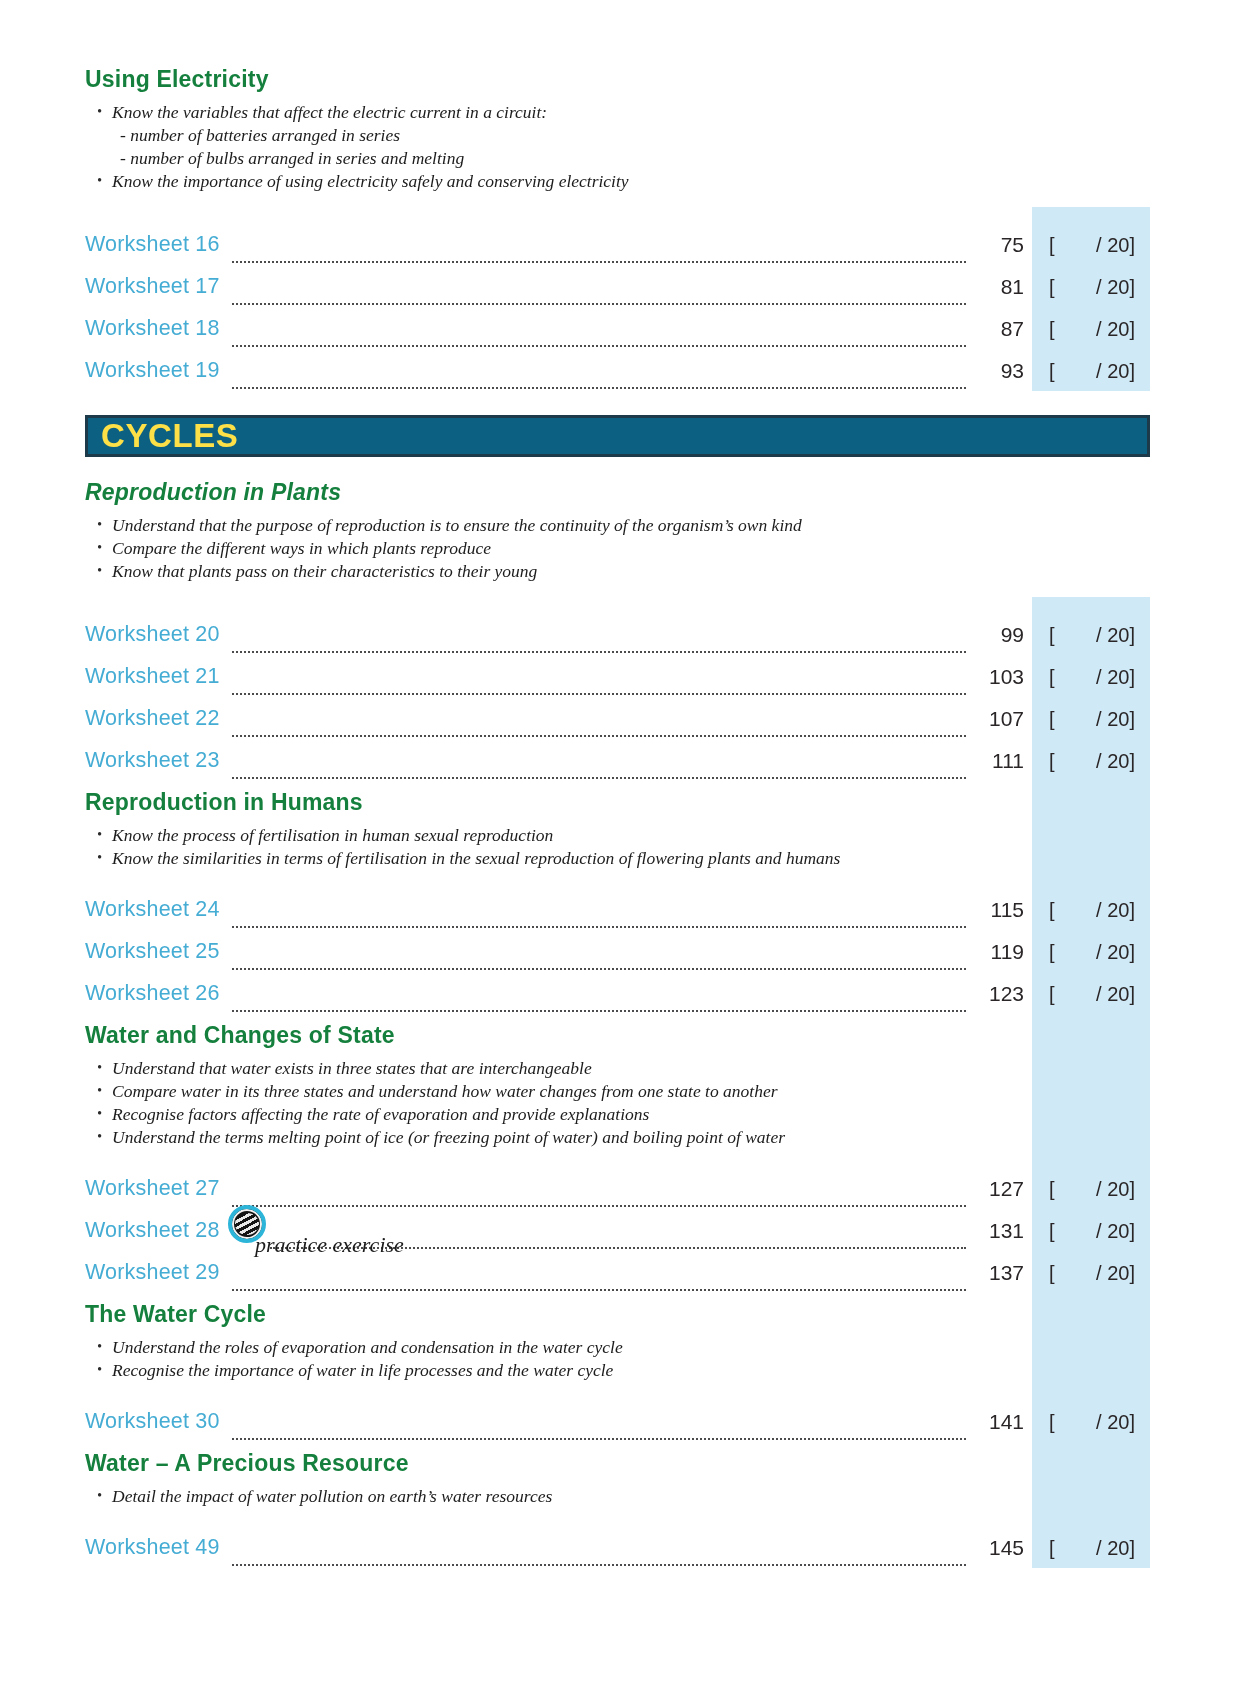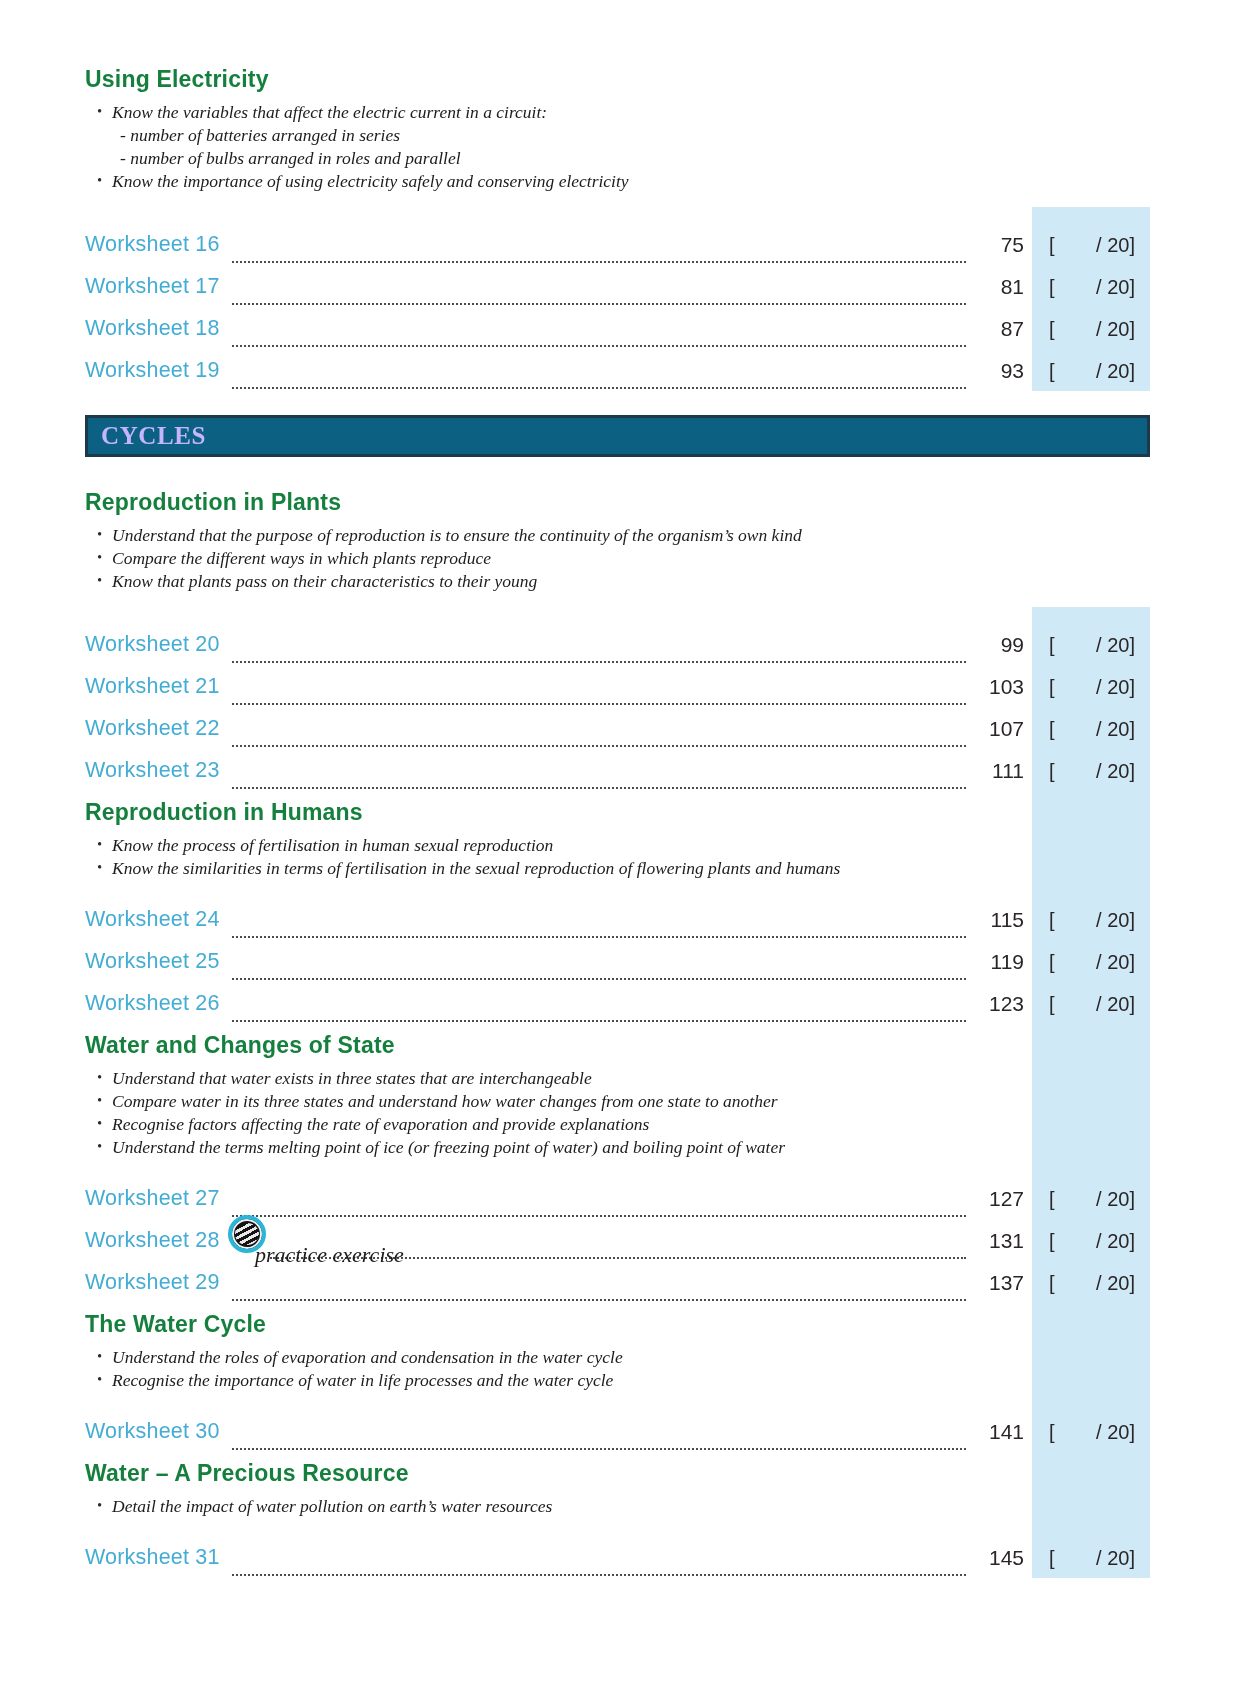--- a/index.html
+++ b/index.html
@@ -5,21 +5,21 @@
   html,body{margin:0;padding:0;background:#e8e8e8;}
   .page{
     width:1245px;height:1702px;background:#ffffff;box-sizing:border-box;
     padding:66px 95px 0 85px;position:relative;overflow:hidden;
     font-family:"Liberation Sans",sans-serif;color:#231f20;
   }
   .h2{
     font-size:23px;font-weight:bold;color:#15803d;line-height:26px;
     margin:0 0 9px 0;letter-spacing:0.2px;
   }
-  .h2.spaced{margin-top:32px;}
+  .h2.spaced{margin-top:22px;font-style:italic;}
   .h2.in-group{margin:16px 0 9px 0;position:relative;z-index:1;max-width:900px;}
   .bullets{
     list-style:none;margin:0 0 0 10px;padding:0;
     font-family:"Liberation Serif",serif;font-style:italic;
     font-size:17.5px;color:#1c1c1c;position:relative;z-index:1;max-width:900px;
   }
   .bullets li{position:relative;padding-left:17px;line-height:23px;}
   .bullets li::before{content:"\2022";position:absolute;left:2px;top:-1px;font-size:14px;color:#2b2b2b;}
   .li-sub{padding-left:8px;line-height:23px;}
   .ws-group{position:relative;margin-top:14px;padding:8px 0;}
@@ -29,21 +29,21 @@
   .dots{flex:1;margin:0 10px 0 12px;border-bottom:2.5px dotted #4b4b4d;transform:translateY(6px);}
   .pnum{font-size:21px;color:#2a2627;min-width:48px;text-align:right;margin-right:8px;}
   .score{
     width:118px;box-sizing:border-box;display:flex;justify-content:space-between;
     padding:0 15px 0 17px;font-size:20px;color:#2a2627;flex:0 0 auto;
   }
   .banner{
     margin-top:24px;background:#0c6183;border:3px solid #1c3a49;box-sizing:border-box;
     height:42px;display:flex;align-items:center;padding-left:13px;
   }
-  .banner span{color:#c4b5fd;font-size:25px;font-weight:bold;letter-spacing:0.6px;font-family:Liberation Serif, serif;}
+  .banner span{color:#fde047;font-size:33px;font-weight:bold;letter-spacing:0.6px;}
   .pe-icon{
     width:30px;height:30px;border-radius:50%;border:4px solid #2cb5d8;background:#141414;
     margin-left:8px;flex:0 0 auto;box-shadow:inset 0 0 0 2px #f2f2f2;position:relative;overflow:hidden;
   }
   .pe-inner{
     position:absolute;top:4px;left:3px;right:3px;bottom:4px;border-radius:50%;
     background:repeating-linear-gradient(-28deg,#141414 0 3px,#e9e9e9 3px 6px);
   }
   .pe-caption{
     position:absolute;left:170px;top:31px;z-index:2;
@@ -53,21 +53,21 @@
 </head>
 <body>
 
 <div class="page">
 
   <div class="h2">Using Electricity</div>
   <ul class="bullets">
     <li>
       <span>Know the variables that affect the electric current in a circuit:</span>
       <div class="li-sub">- number of batteries arranged in series</div>
-      <div class="li-sub">- number of bulbs arranged in roles and parallel</div>
+      <div class="li-sub">- number of bulbs arranged in series and melting</div>
     </li>
     <li>
       <span>Know the importance of using electricity safely and conserving electricity</span>
     </li>
   </ul>
 
   <div class="ws-group">
     <div class="blue-strip"></div>
 
     <div class="ws-row">
@@ -248,21 +248,21 @@
         <span>/ 20]</span>
       </span>
     </div>
 
     <div class="h2 in-group">Water – A Precious Resource</div>
     <ul class="bullets">
       <li><span>Detail the impact of water pollution on earth’s water resources</span></li>
     </ul>
 
     <div class="ws-row" style="margin-top:10px;">
-      <span class="ws-label">Worksheet 31</span>
+      <span class="ws-label">Worksheet 49</span>
       <span class="dots"></span>
       <span class="pnum">145</span>
       <span class="score">
         <span>[</span>
         <span>/ 20]</span>
       </span>
     </div>
   </div>
 
 </div>

